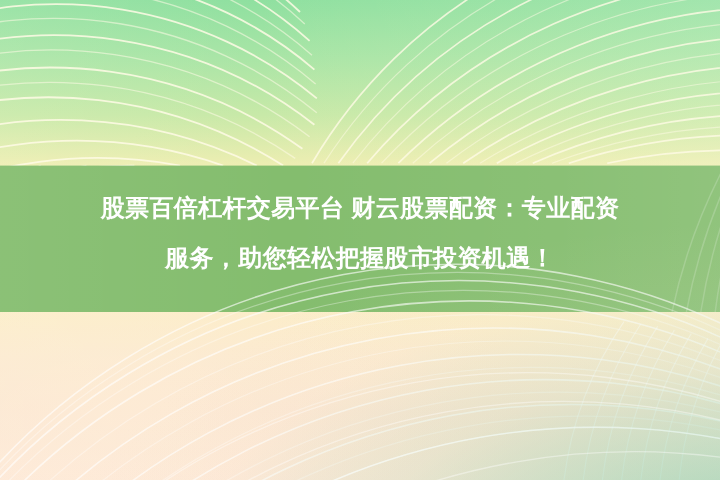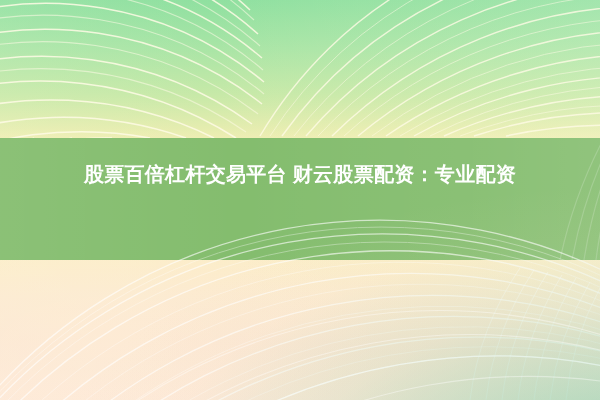--- a/index.html
+++ b/index.html
@@ -229,15 +229,16 @@
     <g fill="none" stroke="#ffffff" stroke-width="1.1" opacity="0.40">
       <path d="M  60 462 A 552 552 0 0 1 659 356"></path>
       <path d="M 110 466 A 558 558 0 0 1 660 368"></path>
       <path d="M 160 468 A 564 564 0 0 1 660 380"></path>
       <path d="M 215 470 A 570 570 0 0 1 660 392"></path>
     </g>
   </svg>
 
   <div id="headline">
     <span class="ln">股票百倍杠杆交易平台 财云股票配资：专业配资</span>
+    <span class="ln">服务，助您轻松把握股市投资机遇！</span>
   </div>
 
 </div>
 
 </body></html>

